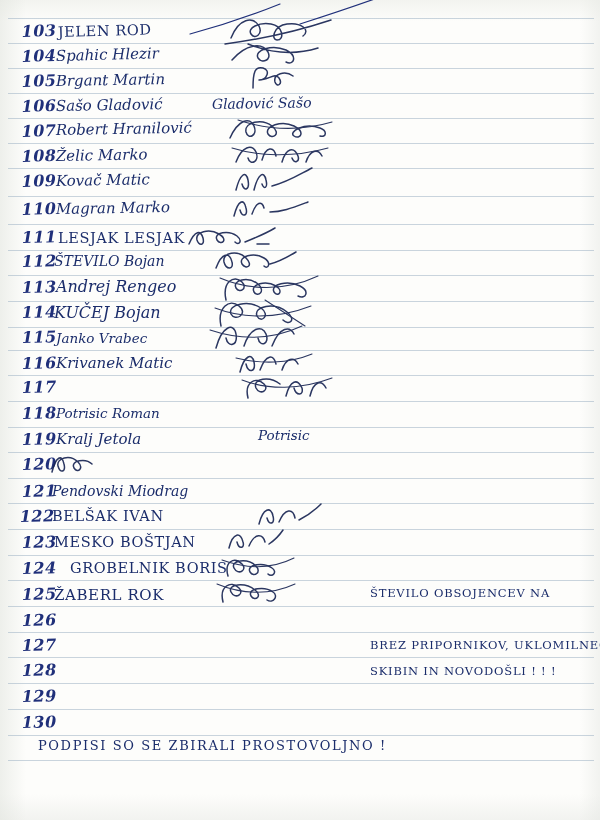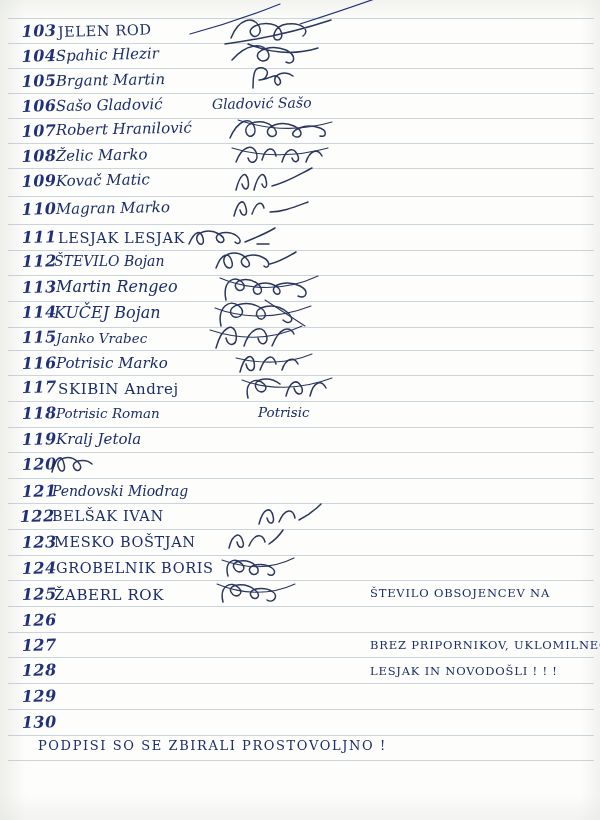--- a/index.html
+++ b/index.html
@@ -205,21 +205,21 @@
 
   <div class="hw num" style="left:22px;top:252px;transform:rotate(-1.5deg);">112</div>
   <div class="hw name" style="left:54px;top:253px;font-size:14px;">ŠTEVILO Bojan</div>
   <div class="sig" style="left:212px;top:248px;">
     <svg width="90" height="26" viewBox="0 0 90 26">
       <path d="M4 20 C10 4 18 4 20 14 C22 22 14 22 12 14 C10 4 26 2 34 10 C42 18 34 22 30 16 C26 8 42 4 52 10 C60 15 56 22 52 18 M58 16 C66 14 74 10 84 4"></path>
     </svg>
   </div>
 
   <div class="hw num" style="left:22px;top:278px;transform:rotate(-1.5deg);">113</div>
-  <div class="hw name" style="left:56px;top:277px;font-size:16px;">Martin Rengeo</div>
+  <div class="hw name" style="left:56px;top:277px;font-size:16px;">Andrej Rengeo</div>
   <div class="sig" style="left:218px;top:272px;">
     <svg width="110" height="32" viewBox="0 0 110 32">
       <path d="M8 28 C4 10 16 2 24 10 C30 16 22 22 18 16 C14 8 30 4 40 12 C48 19 40 26 36 20 C32 12 48 8 58 14 C66 19 60 26 56 20 C52 12 70 8 82 14 C92 19 88 28 80 24"></path>
       <path class="thin" d="M2 6 C30 18 66 20 100 4"></path>
     </svg>
   </div>
 
   <div class="hw num" style="left:22px;top:303px;transform:rotate(-1.5deg);">114</div>
   <div class="hw name" style="left:54px;top:303px;font-size:16px;">KUČEJ Bojan</div>
   <div class="sig" style="left:215px;top:296px;">
@@ -232,40 +232,39 @@
   <div class="hw num" style="left:22px;top:328px;transform:rotate(-1.5deg);">115</div>
   <div class="hw name" style="left:56px;top:330px;font-size:13.5px;">Janko Vrabec</div>
   <div class="sig" style="left:210px;top:320px;">
     <svg width="100" height="32" viewBox="0 0 100 32">
       <path d="M6 28 C12 6 24 2 26 14 C28 26 18 28 16 18 M34 26 C40 8 52 4 56 14 C60 24 50 28 48 18 M62 26 C70 6 80 6 84 14"></path>
       <path class="thin" d="M0 10 C30 20 62 20 92 6"></path>
     </svg>
   </div>
 
   <div class="hw num" style="left:22px;top:354px;transform:rotate(-1.5deg);">116</div>
-  <div class="hw name" style="left:56px;top:354px;">Potrisic Marko</div>
+  <div class="hw name" style="left:56px;top:354px;">Krivanek Matic</div>
   <div class="sig" style="left:236px;top:348px;">
     <svg width="90" height="28" viewBox="0 0 90 28">
       <path d="M4 24 C8 8 16 4 18 14 C20 24 12 26 10 16 M24 22 C30 6 38 6 40 16 M46 22 C50 10 58 8 62 16"></path>
       <path class="thin" d="M0 10 C24 16 52 16 76 6"></path>
     </svg>
   </div>
 
   <div class="hw num" style="left:22px;top:378px;transform:rotate(-1.5deg);">117</div>
-  <div class="hw name caps" style="left:58px;top:380px;font-size:15px;">SKIBIN Andrej</div>
   <div class="sig" style="left:242px;top:372px;">
     <svg width="100" height="30" viewBox="0 0 100 30">
       <path d="M6 26 C2 10 14 4 22 12 C28 18 18 24 14 16 C10 6 28 4 38 12 M44 24 C48 8 56 6 60 16 C62 24 54 24 52 16 M68 24 C72 8 80 8 84 16"></path>
       <path class="thin" d="M0 8 C26 18 58 18 90 6"></path>
     </svg>
   </div>
 
   <div class="hw num" style="left:22px;top:404px;transform:rotate(-1.5deg);">118</div>
   <div class="hw name" style="left:56px;top:405px;font-size:13.5px;">Potrisic Roman</div>
-  <div class="hw name" style="left:258px;top:404px;font-size:13.5px;">Potrisic</div>
+  <div class="hw name" style="left:258px;top:427px;font-size:13.5px;">Potrisic</div>
 
   <div class="hw num" style="left:22px;top:430px;transform:rotate(-1.5deg);">119</div>
   <div class="hw name" style="left:56px;top:430px;">Kralj Jetola</div>
 
   <div class="hw num" style="left:22px;top:455px;transform:rotate(-1.5deg);">120</div>
   <div class="sig" style="left:48px;top:450px;">
     <svg width="60" height="26" viewBox="0 0 60 26">
       <path d="M4 22 C8 6 14 4 16 14 C18 22 12 24 10 16 C8 8 22 4 30 12 C36 18 30 24 26 18 C22 10 38 8 44 14"></path>
     </svg>
   </div>
@@ -283,21 +282,21 @@
 
   <div class="hw num" style="left:22px;top:533px;transform:rotate(-1.5deg);">123</div>
   <div class="hw name caps" style="left:54px;top:534px;text-align:center;">MESKO BOŠTJAN</div>
   <div class="sig" style="left:225px;top:528px;">
     <svg width="60" height="24" viewBox="0 0 60 24">
       <path d="M4 20 C8 4 16 4 18 14 C20 20 14 22 12 14 M24 18 C30 4 38 6 40 14 M44 16 C50 12 54 8 58 2"></path>
     </svg>
   </div>
 
   <div class="hw num" style="left:22px;top:559px;transform:rotate(-1.5deg);">124</div>
-  <div class="hw name caps" style="left:48px;top:560px;padding-left:8px;">GROBELNIK BORIS</div>
+  <div class="hw name caps" style="left:62px;top:560px;padding-left:8px;">GROBELNIK BORIS</div>
   <div class="sig" style="left:222px;top:554px;">
     <svg width="80" height="26" viewBox="0 0 80 26">
       <path d="M6 22 C2 8 12 2 20 10 C26 16 16 22 12 14 C8 6 26 4 34 12 C40 18 32 24 28 18 C24 10 42 8 50 14 C56 18 50 24 46 20"></path>
       <path class="thin" d="M0 6 C22 14 48 16 72 4"></path>
     </svg>
   </div>
 
   <div class="hw num" style="left:22px;top:585px;transform:rotate(-1.5deg);">125</div>
   <div class="hw name caps" style="left:54px;top:586px;font-size:15px;">ŽABERL ROK</div>
   <div class="sig" style="left:215px;top:578px;">
@@ -308,16 +307,16 @@
   </div>
 
   <div class="hw num" style="left:22px;top:611px;transform:rotate(-1.5deg);">126</div>
   <div class="hw num" style="left:22px;top:636px;transform:rotate(-1.5deg);">127</div>
   <div class="hw num" style="left:22px;top:661px;transform:rotate(-1.5deg);">128</div>
   <div class="hw num" style="left:22px;top:687px;transform:rotate(-1.5deg);">129</div>
   <div class="hw num" style="left:22px;top:713px;transform:rotate(-1.5deg);">130</div>
 
   <div class="note" style="left:370px;top:586px;">ŠTEVILO OBSOJENCEV NA</div>
   <div class="note" style="left:370px;top:638px;">BREZ PRIPORNIKOV, UKLOMILNEGA</div>
-  <div class="note" style="left:370px;top:664px;">LESJAK IN NOVODOŠLI ! ! !</div>
+  <div class="note" style="left:370px;top:664px;">SKIBIN IN NOVODOŠLI ! ! !</div>
 
   <div class="footer-note" style="left:38px;top:738px;">PODPISI SO SE ZBIRALI PROSTOVOLJNO !</div>
 </div>
 
 </body></html>

